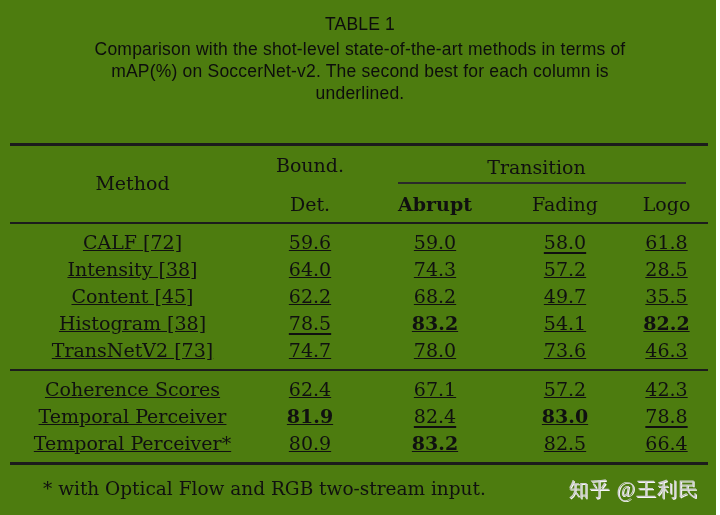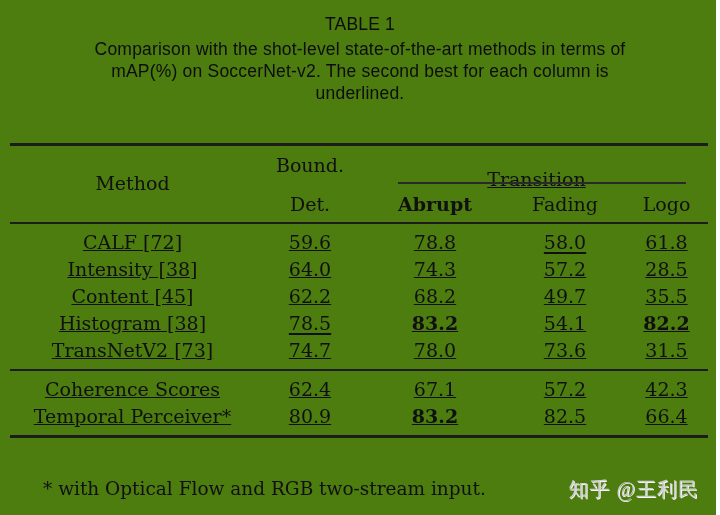--- a/index.html
+++ b/index.html
@@ -30,21 +30,21 @@
   .rule.heavy{height:3px;}
   .rule.light{height:2px;}
   .thead{position:relative;height:76px;}
   .hcell{
     position:absolute;height:26px;line-height:26px;
     text-align:center;white-space:nowrap;
   }
   .h-method{left:0;top:24px;width:245px;}
   .h-bound{left:245px;top:6px;width:110px;}
   .h-det{left:245px;top:45px;width:110px;}
-  .h-transition{left:355px;top:20px;width:343px;text-decoration:underline;}
+  .h-transition{left:355px;top:8px;width:343px;}
   .cmidrule{
     position:absolute;left:388px;top:36px;width:288px;height:1.5px;
     background:#2a2a2a;
   }
   .h-abrupt{left:355px;top:45px;width:140px;font-weight:bold;}
   .h-fading{left:495px;top:45px;width:120px;}
   .h-logo{left:615px;top:45px;width:83px;}
   .tbody{padding:5px 0;}
   .trow{
     display:grid;
@@ -99,21 +99,21 @@
       <div class="hcell h-abrupt">Abrupt</div>
       <div class="hcell h-fading">Fading</div>
       <div class="hcell h-logo">Logo</div>
     </div>
 
     <div class="rule light"></div>
     <div class="tbody" id="group-0">
         <div class="trow">
           <div class="cell">CALF [72]</div>
           <div class="cell">59.6</div>
-          <div class="cell">78.8</div>
+          <div class="cell">59.0</div>
           <div class="cell underline">58.0</div>
           <div class="cell">61.8</div>
         </div>
         <div class="trow">
           <div class="cell">Intensity [38]</div>
           <div class="cell">64.0</div>
           <div class="cell">74.3</div>
           <div class="cell">57.2</div>
           <div class="cell">28.5</div>
         </div>
@@ -129,31 +129,38 @@
           <div class="cell underline">78.5</div>
           <div class="cell bold">83.2</div>
           <div class="cell">54.1</div>
           <div class="cell bold">82.2</div>
         </div>
         <div class="trow">
           <div class="cell">TransNetV2 [73]</div>
           <div class="cell">74.7</div>
           <div class="cell">78.0</div>
           <div class="cell">73.6</div>
-          <div class="cell">31.5</div>
+          <div class="cell">46.3</div>
         </div>
       </div>
     <div class="rule light"></div>
     <div class="tbody" id="group-1">
         <div class="trow">
           <div class="cell">Coherence Scores</div>
           <div class="cell">62.4</div>
           <div class="cell">67.1</div>
           <div class="cell">57.2</div>
           <div class="cell">42.3</div>
+        </div>
+        <div class="trow">
+          <div class="cell">Temporal Perceiver</div>
+          <div class="cell bold">81.9</div>
+          <div class="cell underline">82.4</div>
+          <div class="cell bold">83.0</div>
+          <div class="cell underline">78.8</div>
         </div>
         <div class="trow">
           <div class="cell">Temporal Perceiver*</div>
           <div class="cell">80.9</div>
           <div class="cell bold">83.2</div>
           <div class="cell">82.5</div>
           <div class="cell">66.4</div>
         </div>
       </div>
     <div class="rule heavy"></div>

